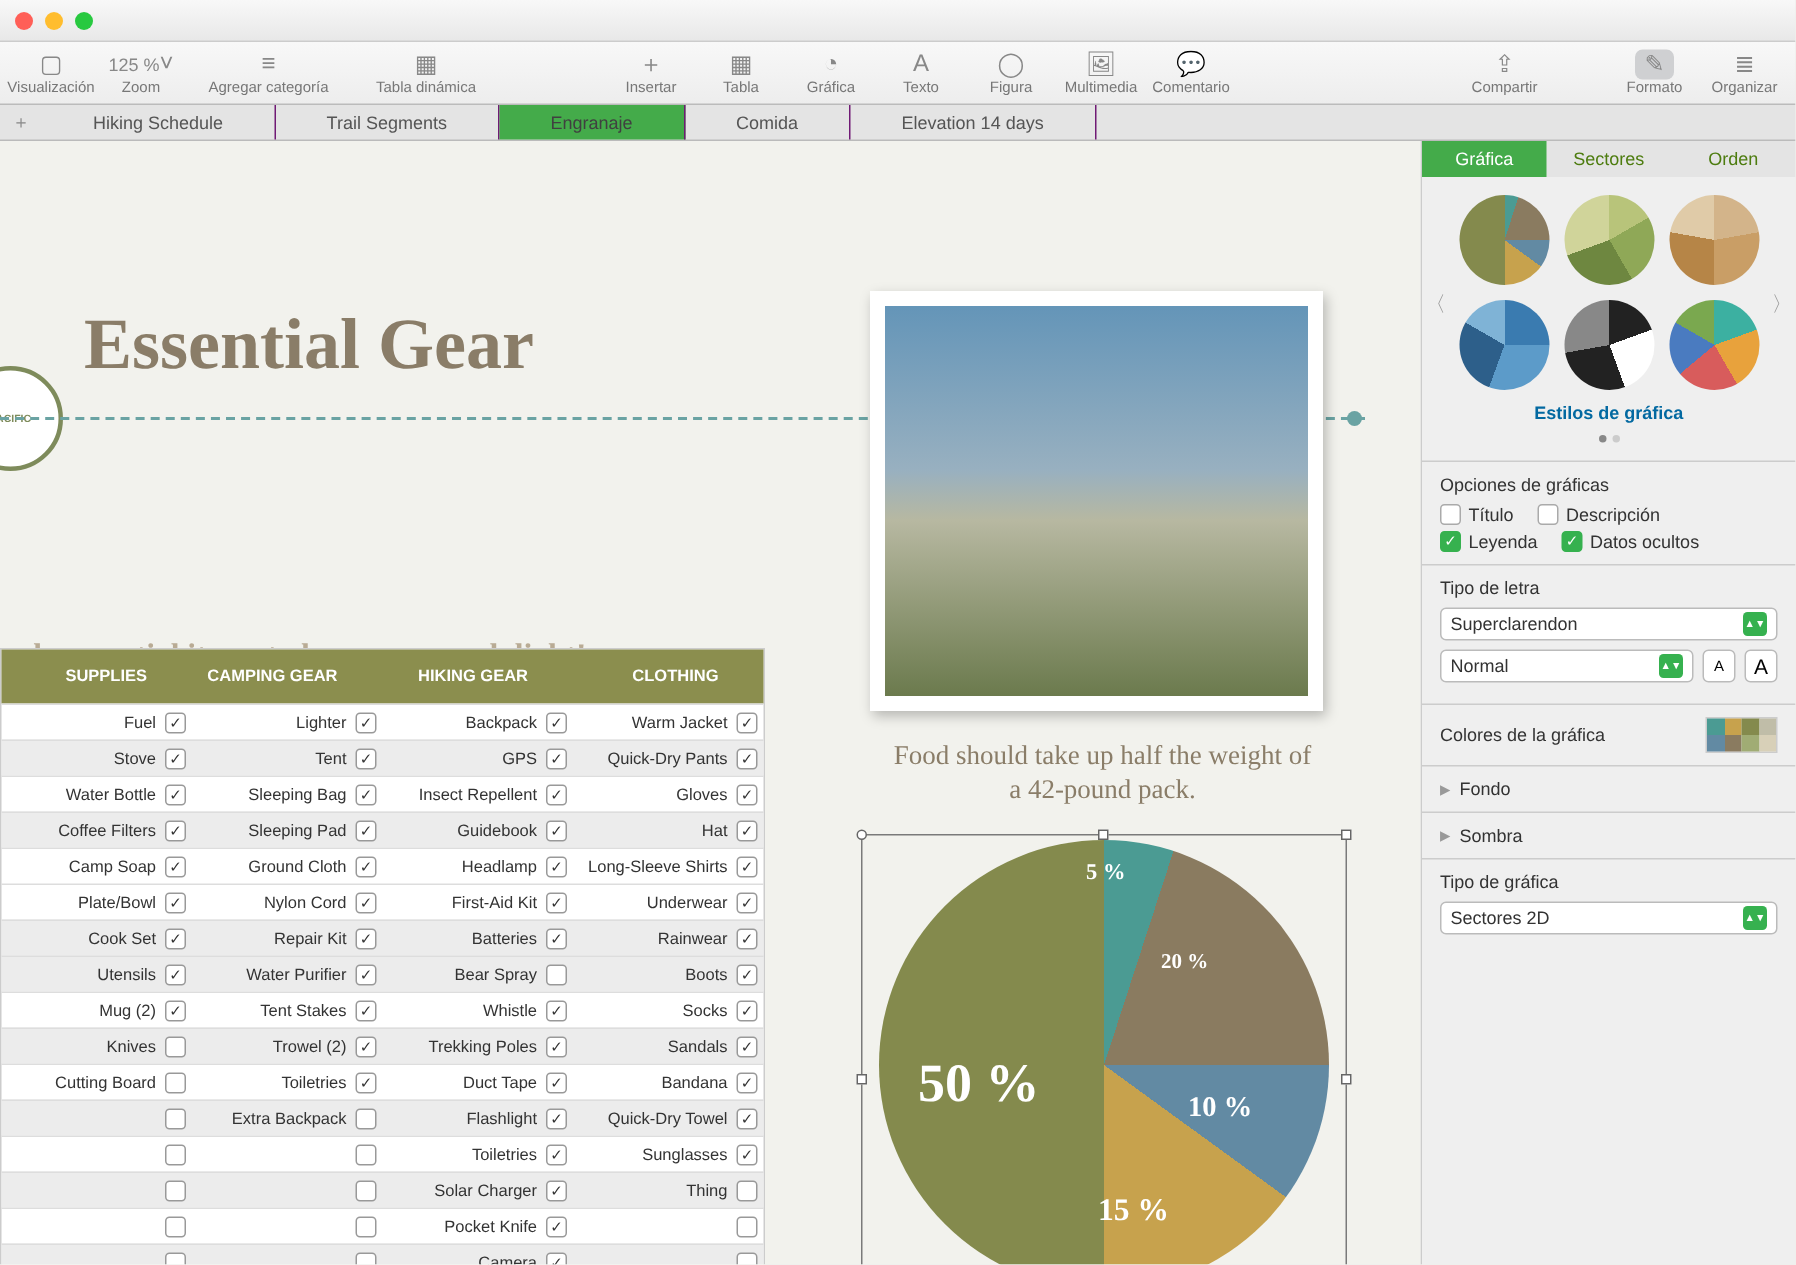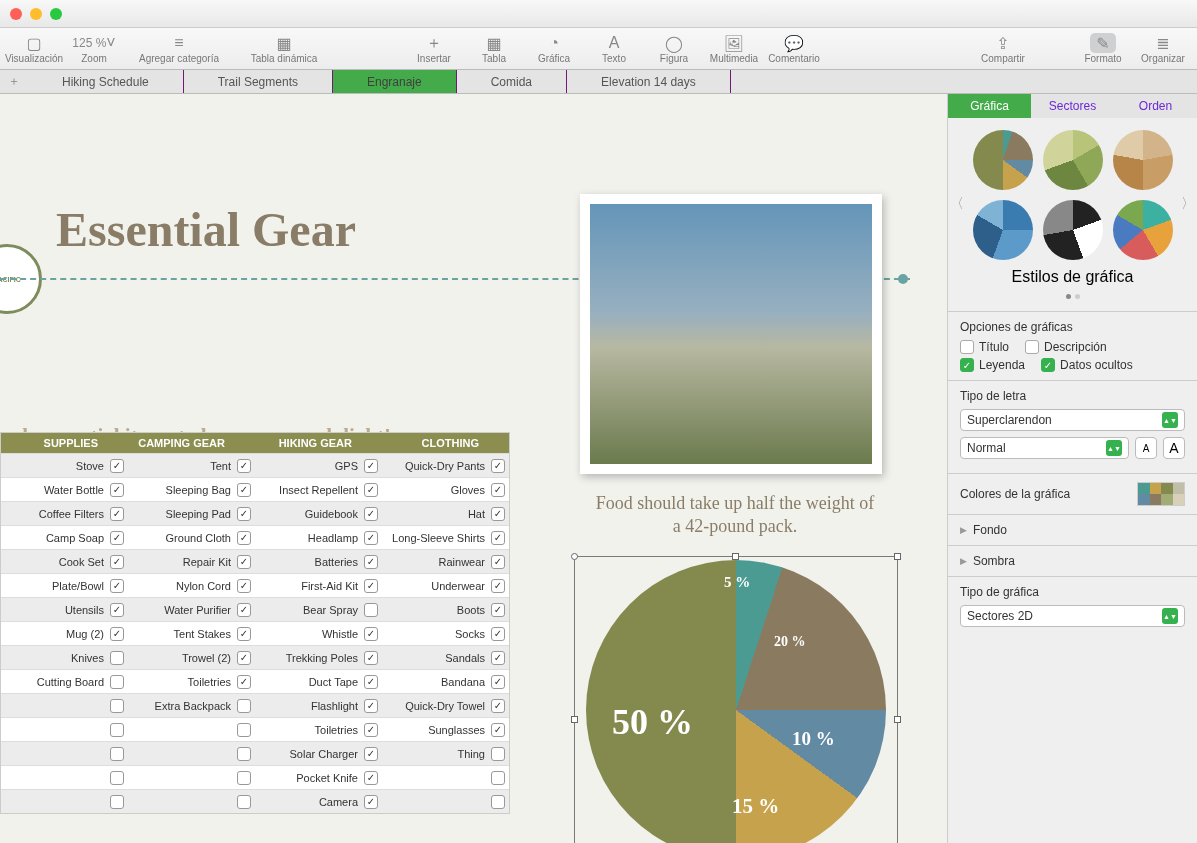--- a/index.html
+++ b/index.html
@@ -23,29 +23,29 @@
 .sheettabs{height:24px;background:#e4e4e4;display:flex;align-items:stretch;border-bottom:1px solid #bbb;}
 .addsheet{width:28px;display:flex;align-items:center;justify-content:center;color:#888;}
 .sheettab{padding:0 34px;display:flex;align-items:center;color:#555;border-right:1px solid #701a75;font-size:12px;position:relative;}
 .sheettab.active{background:#44ab4a;color:#404040;font-weight:400;}
 
 .contentrow{display:flex;height:calc(100% - 28px - 42px - 24px);}
 .canvas{flex:1;background:#f2f2ed;position:relative;overflow:hidden;}
 .sidebar{width:250px;background:#efefef;border-left:1px solid #ccc;display:flex;flex-direction:column;}
 
 .sbtabs{display:flex;height:24px;background:#e4e4e4;}
-.sbtab{flex:1;display:flex;align-items:center;justify-content:center;color:#6d28d9;font-size:12px;}
+.sbtab{flex:1;display:flex;align-items:center;justify-content:center;color:#4d7c0f;font-size:12px;}
 .sbtab.active{background:#44ab4a;color:#fff;}
 
 .chartstyles{padding:12px 10px;display:flex;flex-direction:column;align-items:center;gap:8px;position:relative;}
 .piegrid{display:grid;grid-template-columns:repeat(3,60px);gap:10px;}
 .pieprev{width:60px;height:60px;border-radius:50%;}
 .navchev{position:absolute;top:40%;color:#999;font-size:14px;cursor:default;}
 .navchev.l{left:2px;} .navchev.r{right:2px;}
-.sbtitle{font-size:16px;color:#000000;}
+.sbtitle{font-size:12px;color:#0369a1;font-weight:bold;}
 .dots{display:flex;gap:4px;}
 .dot{width:5px;height:5px;border-radius:50%;background:#ccc;}
 .dot.on{background:#888;}
 
 .sbsec{border-top:1px solid #ccc;padding:8px 12px;}
 .sbhdr{font-size:12px;font-weight:400;color:#333;margin-bottom:6px;}
 .cbrow{display:flex;flex-wrap:wrap;gap:4px 16px;}
 .cb{display:flex;align-items:center;gap:5px;font-size:12px;color:#333;}
 .cbox{width:14px;height:14px;border:1px solid #aaa;border-radius:3px;background:#fff;display:flex;align-items:center;justify-content:center;font-size:10px;}
 .cbox.on{background:#36b14f;border-color:#36b14f;color:#fff;}
@@ -60,21 +60,21 @@
 .disclose .tri{color:#999;font-size:9px;}
 
 
 .badge{position:absolute;left:-28px;top:150px;width:70px;height:70px;border:3px solid #7e8b5b;border-radius:50%;background:#fff;display:flex;align-items:center;justify-content:center;font-size:7px;color:#7e8b5b;text-align:center;font-weight:700;}
 .h1{position:absolute;left:56px;top:108px;font-family:"Georgia","Times New Roman",serif;font-size:48px;color:#8a7d68;font-weight:700;}
 .rule{position:absolute;left:0;top:184px;width:910px;border-top:2px dashed #6aa3a3;}
 .rule-end{position:absolute;left:898px;top:180px;width:10px;height:10px;background:#6aa3a3;border-radius:50%;}
 .sub{position:absolute;left:0px;top:294px;font-family:"Georgia",serif;font-size:21px;color:#b9ab94;font-weight:700;margin-top:36px;}
 
 .table{position:absolute;left:0;top:338px;width:510px;border:1px solid #ccc;background:#fff;}
-.thead{display:flex;background:#8b8e4e;color:#fff;height:20px;}
+.thead{display:flex;background:#8b8e4e;color:#fff;height:36px;}
 .thead div{flex:1;display:flex;align-items:center;justify-content:flex-end;padding-right:30px;font-size:11px;font-weight:700;}
 .trow{display:flex;height:24px;border-top:1px solid #ddd;}
 .trow.alt{background:#ececec;}
 .tcell{flex:1;display:flex;align-items:center;justify-content:flex-end;padding-right:4px;gap:4px;}
 .tcell .txt{flex:1;text-align:right;font-size:11px;color:#333;padding-right:2px;}
 .ck{width:14px;height:14px;border:1px solid #999;border-radius:3px;background:#fff;display:flex;align-items:center;justify-content:center;font-size:10px;color:#333;}
 .ck.on::after{content:"✓";}
 
 .photo{position:absolute;left:580px;top:100px;width:302px;height:280px;background:#fff;box-shadow:2px 3px 8px rgba(0,0,0,.25);padding:10px;}
 .photo .img{width:100%;height:100%;background:linear-gradient(180deg,#6495b8 0%,#98b0c0 42%,#b7b8a1 55%,#6b7a4d 100%);}
@@ -177,20 +177,38 @@
     <div class="sub">only essential items to keep your pack light!</div>
 
     <div class="table">
       <div class="thead">
         <div>SUPPLIES</div>
         <div>CAMPING GEAR</div>
         <div>HIKING GEAR</div>
         <div>CLOTHING</div>
       </div>
       <div id="tbody">
+          <div class="trow">
+            <div class="tcell">
+              <span class="txt">Fuel</span>
+              <span class="ck on"></span>
+            </div>
+            <div class="tcell">
+              <span class="txt">Lighter</span>
+              <span class="ck on"></span>
+            </div>
+            <div class="tcell">
+              <span class="txt">Backpack</span>
+              <span class="ck on"></span>
+            </div>
+            <div class="tcell">
+              <span class="txt">Warm Jacket</span>
+              <span class="ck on"></span>
+            </div>
+          </div>
           <div class="trow alt">
             <div class="tcell">
               <span class="txt">Stove</span>
               <span class="ck on"></span>
             </div>
             <div class="tcell">
               <span class="txt">Tent</span>
               <span class="ck on"></span>
             </div>
             <div class="tcell">
@@ -249,53 +267,53 @@
             </div>
             <div class="tcell">
               <span class="txt">Headlamp</span>
               <span class="ck on"></span>
             </div>
             <div class="tcell">
               <span class="txt">Long-Sleeve Shirts</span>
               <span class="ck on"></span>
             </div>
           </div>
+          <div class="trow">
+            <div class="tcell">
+              <span class="txt">Plate/Bowl</span>
+              <span class="ck on"></span>
+            </div>
+            <div class="tcell">
+              <span class="txt">Nylon Cord</span>
+              <span class="ck on"></span>
+            </div>
+            <div class="tcell">
+              <span class="txt">First-Aid Kit</span>
+              <span class="ck on"></span>
+            </div>
+            <div class="tcell">
+              <span class="txt">Underwear</span>
+              <span class="ck on"></span>
+            </div>
+          </div>
           <div class="trow alt">
             <div class="tcell">
               <span class="txt">Cook Set</span>
               <span class="ck on"></span>
             </div>
             <div class="tcell">
               <span class="txt">Repair Kit</span>
               <span class="ck on"></span>
             </div>
             <div class="tcell">
               <span class="txt">Batteries</span>
               <span class="ck on"></span>
             </div>
             <div class="tcell">
               <span class="txt">Rainwear</span>
-              <span class="ck on"></span>
-            </div>
-          </div>
-          <div class="trow">
-            <div class="tcell">
-              <span class="txt">Plate/Bowl</span>
-              <span class="ck on"></span>
-            </div>
-            <div class="tcell">
-              <span class="txt">Nylon Cord</span>
-              <span class="ck on"></span>
-            </div>
-            <div class="tcell">
-              <span class="txt">First-Aid Kit</span>
-              <span class="ck on"></span>
-            </div>
-            <div class="tcell">
-              <span class="txt">Underwear</span>
               <span class="ck on"></span>
             </div>
           </div>
           <div class="trow alt">
             <div class="tcell">
               <span class="txt">Utensils</span>
               <span class="ck on"></span>
             </div>
             <div class="tcell">
               <span class="txt">Water Purifier</span>

